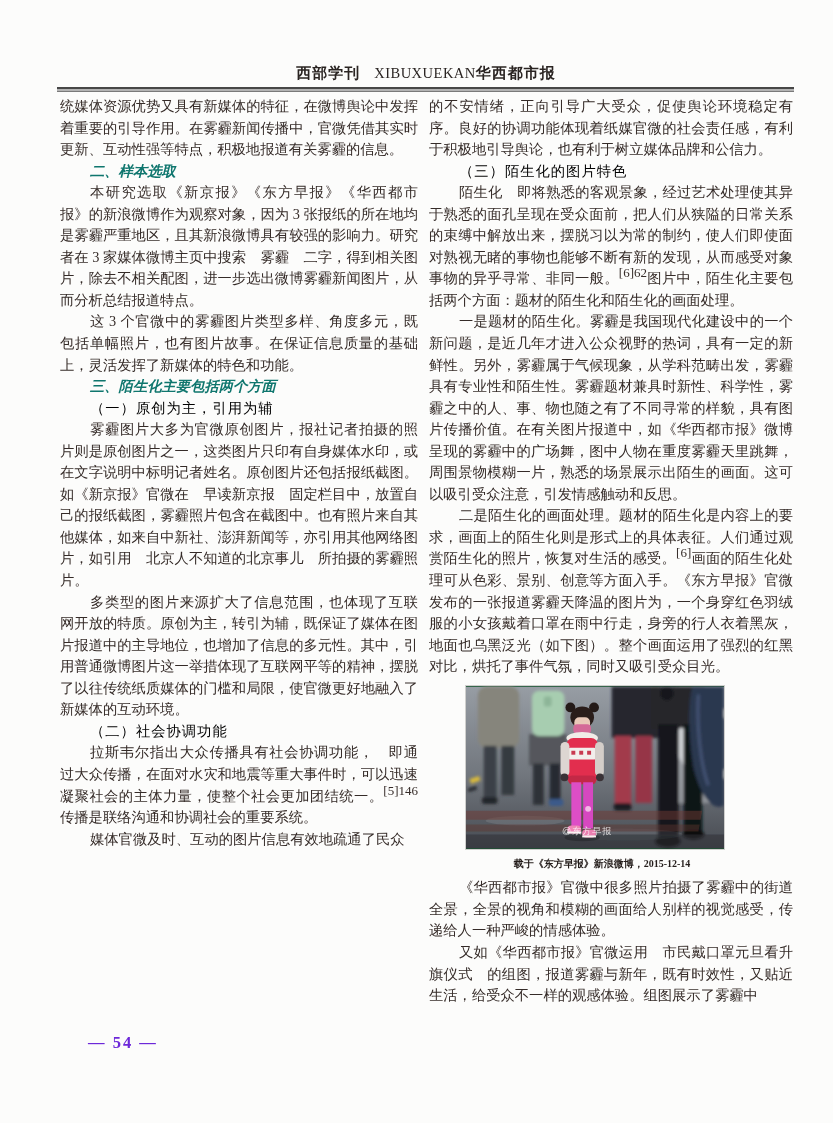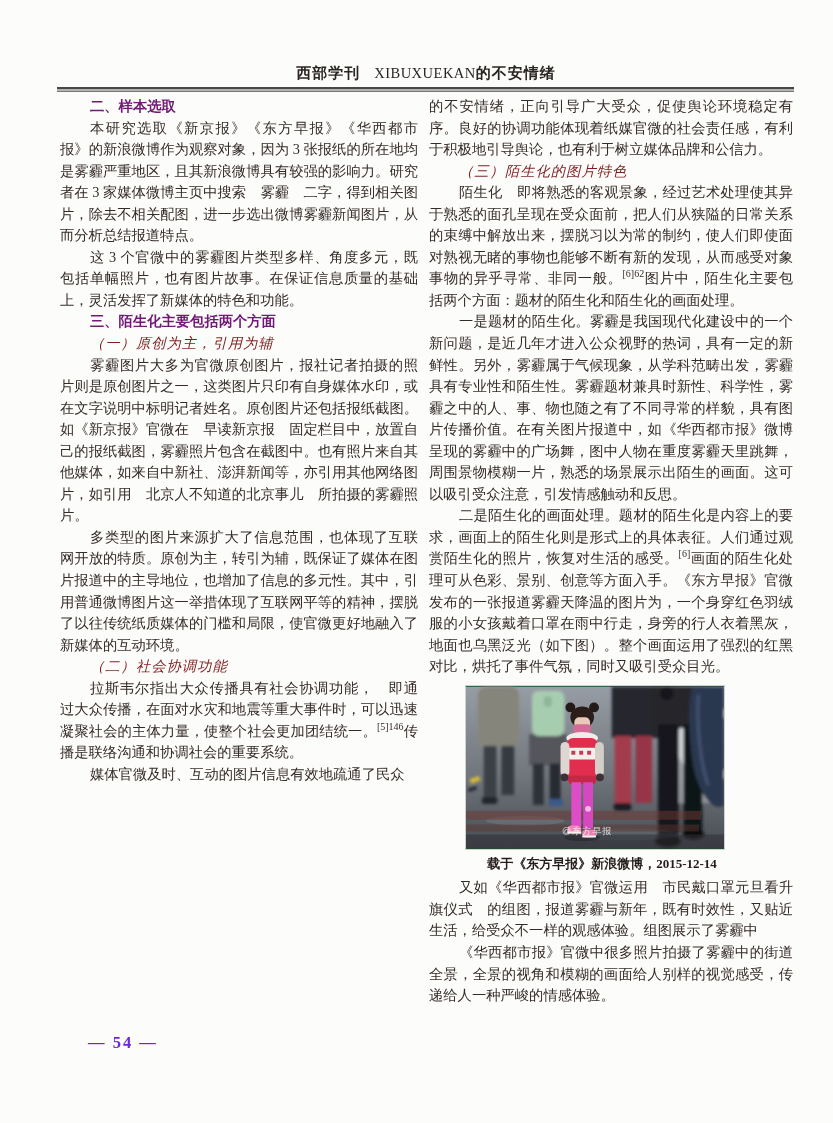--- a/index.html
+++ b/index.html
@@ -30,62 +30,63 @@
   .columns{
     position:absolute;top:96px;left:60px;width:733px;
     display:flex;gap:11px;
   }
   .col{font-size:14.3px;line-height:21.55px;text-align:justify;}
   .col-left{width:358px;}
   .col-right{width:364px;}
   p{margin:0;padding:0;}
   .indent{text-indent:2.1em;}
   .noindent{text-indent:0;}
-  .head-bold{font-weight:bold;text-indent:2.1em;color:#701a75;}
-  .head-kai{font-style:italic;text-indent:2.1em;color:#7f1d1d;letter-spacing:1px;}
-  sup.cite{font-size:10px;line-height:0;vertical-align:super;letter-spacing:0;}
+  .head-bold{font-weight:bold;text-indent:2.1em;color:#0f766e;font-style:italic;}
+  .head-kai{text-indent:2.1em;color:#000000;letter-spacing:1px;}
+  sup.cite{font-size:13px;line-height:0;vertical-align:super;letter-spacing:0;}
   
   .photo-wrap{
     position:relative;width:258px;height:163px;
     margin:8px 0 4px 37px;
     background:#14532d;
     box-shadow:0 0 0 1px #cfcfcd;
   }
   .photo-wrap svg{display:block;width:258px;height:163px;}
   .wm{
     position:absolute;left:96px;bottom:6px;
     font-family:"Liberation Sans","DejaVu Sans",sans-serif;
     font-size:9px;color:rgba(255,255,255,.78);letter-spacing:1px;
   }
   .photo-caption{
-    text-align:center;font-weight:bold;font-size:13px;
+    text-align:center;font-weight:bold;font-size:10px;
     margin:2px 18px 3px 0;color:#241d1b;text-indent:0;
   }
   
   .page-number{
     position:absolute;left:88px;top:1033px;
     font-weight:bold;font-size:16.5px;color:#6d28d9;letter-spacing:2px;
   }
 </style>
 </head>
 <body>
 
 <div class="page">
 
   <div class="header-row">
     <span>
       <span class="journal-name">西部学刊</span><span class="journal-en">XIBUXUEKAN</span>
     </span>
-    <span class="section-label">的不安情绪</span>
+    <span class="section-label">华西都市报</span>
   </div>
   <div class="header-rule"></div>
 
   <div class="columns">
 
     <div class="col col-left">
+      <p class="noindent">统媒体资源优势又具有新媒体的特征，在微博舆论中发挥着重要的引导作用。在雾霾新闻传播中，官微凭借其实时更新、互动性强等特点，积极地报道有关雾霾的信息。</p>
       <p class="head-bold">二、样本选取</p>
       <p class="indent">本研究选取《新京报》《东方早报》《华西都市报》的新浪微博作为观察对象，因为 3 张报纸的所在地均是雾霾严重地区，且其新浪微博具有较强的影响力。研究者在 3 家媒体微博主页中搜索　雾霾　二字，得到相关图片，除去不相关配图，进一步选出微博雾霾新闻图片，从而分析总结报道特点。</p>
       <p class="indent">这 3 个官微中的雾霾图片类型多样、角度多元，既包括单幅照片，也有图片故事。在保证信息质量的基础上，灵活发挥了新媒体的特色和功能。</p>
       <p class="head-bold">三、陌生化主要包括两个方面</p>
       <p class="head-kai">（一）原创为主，引用为辅</p>
       <p class="indent">雾霾图片大多为官微原创图片，报社记者拍摄的照片则是原创图片之一，这类图片只印有自身媒体水印，或在文字说明中标明记者姓名。原创图片还包括报纸截图。如《新京报》官微在　早读新京报　固定栏目中，放置自己的报纸截图，雾霾照片包含在截图中。也有照片来自其他媒体，如来自中新社、澎湃新闻等，亦引用其他网络图片，如引用　北京人不知道的北京事儿　所拍摄的雾霾照片。</p>
       <p class="indent">多类型的图片来源扩大了信息范围，也体现了互联网开放的特质。原创为主，转引为辅，既保证了媒体在图片报道中的主导地位，也增加了信息的多元性。其中，引用普通微博图片这一举措体现了互联网平等的精神，摆脱了以往传统纸质媒体的门槛和局限，使官微更好地融入了新媒体的互动环境。</p>
       <p class="head-kai">（二）社会协调功能</p>
       <p class="indent"><span>拉斯韦尔指出大众传播具有社会协调功能，　即通过大众传播，在面对水灾和地震等重大事件时，可以迅速凝聚社会的主体力量，使整个社会更加团结统一。</span><sup class="cite">[5]146</sup><span>传播是联络沟通和协调社会的重要系统。</span></p>
       <p class="indent">媒体官微及时、互动的图片信息有效地疏通了民众</p>
@@ -183,19 +184,19 @@
             <rect x="103" y="141" width="14" height="8" rx="4" fill="#ee86b6"></rect>
             <rect x="118" y="145" width="14" height="8" rx="4" fill="#ea7fb0"></rect>
             <rect x="103" y="147" width="14" height="2" fill="#f7f2f0"></rect>
             <rect x="118" y="151" width="14" height="2" fill="#f7f2f0"></rect>
           </g>
         </svg>
         <div class="wm">@东方早报</div>
       </div>
       <p class="photo-caption">载于《东方早报》新浪微博，2015-12-14</p>
 
+      <p class="indent">《华西都市报》官微中很多照片拍摄了雾霾中的街道全景，全景的视角和模糊的画面给人别样的视觉感受，传递给人一种严峻的情感体验。</p>
       <p class="indent">又如《华西都市报》官微运用　市民戴口罩元旦看升旗仪式　的组图，报道雾霾与新年，既有时效性，又贴近生活，给受众不一样的观感体验。组图展示了雾霾中</p>
-      <p class="indent">《华西都市报》官微中很多照片拍摄了雾霾中的街道全景，全景的视角和模糊的画面给人别样的视觉感受，传递给人一种严峻的情感体验。</p>
     </div>
   </div>
 
   <div class="page-number">— 54 —</div>
 </div>
 
 </body></html>

